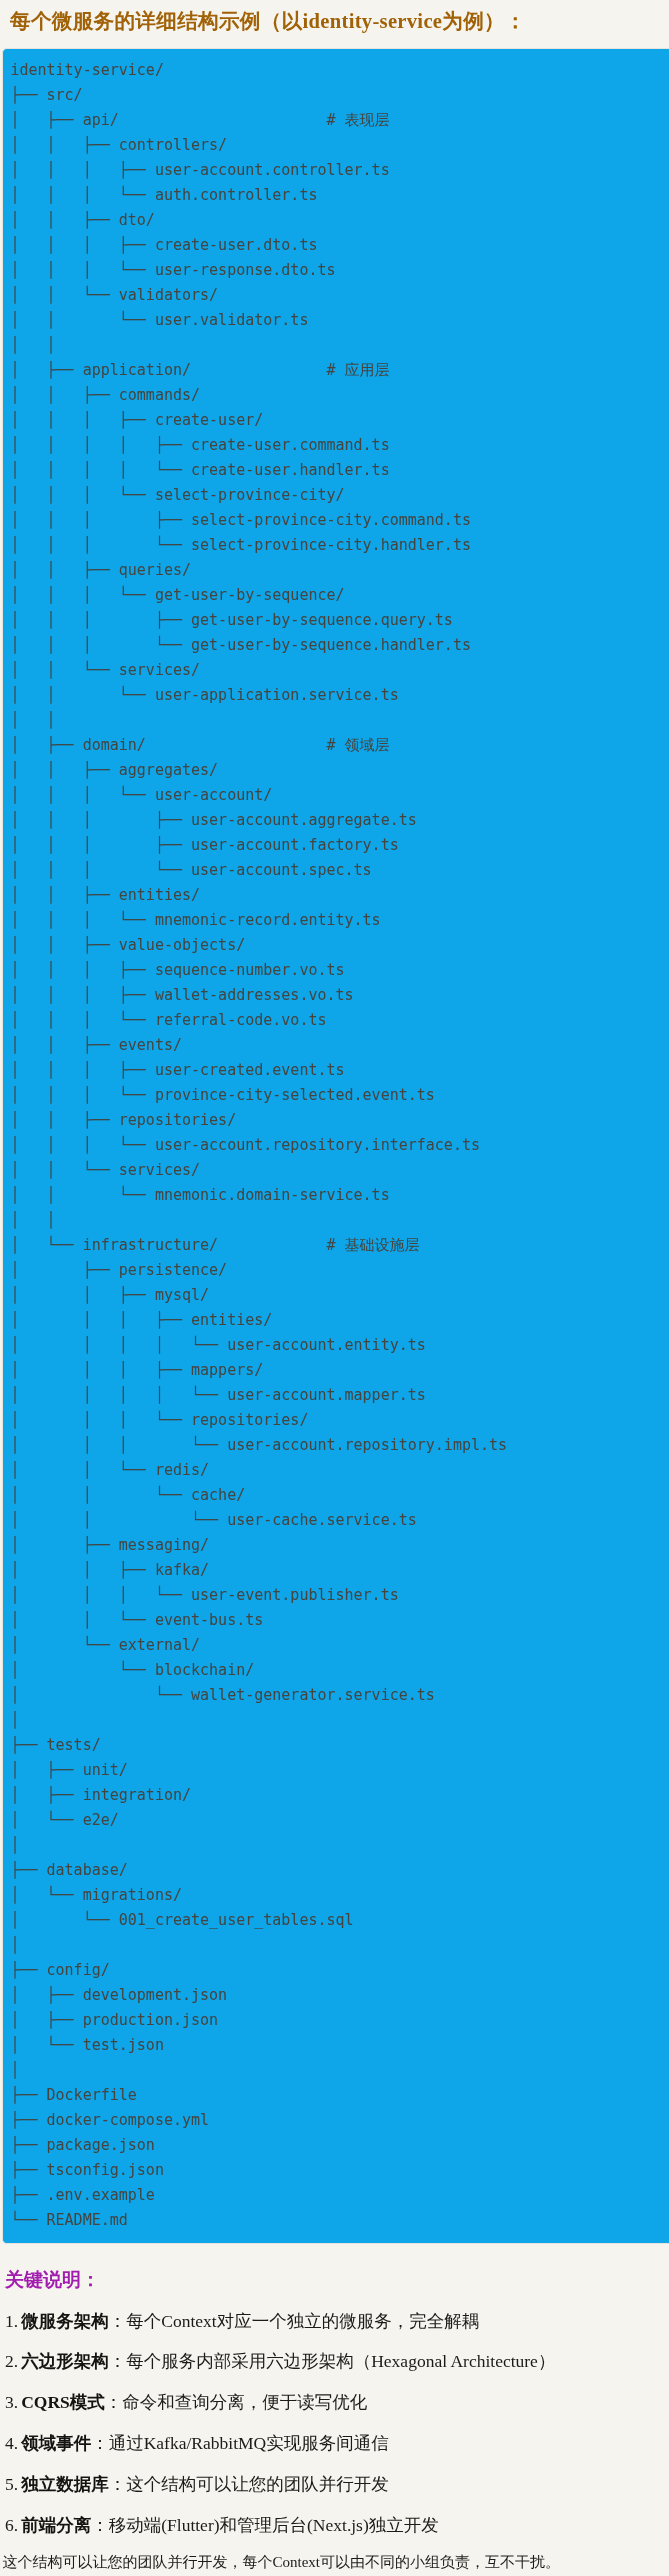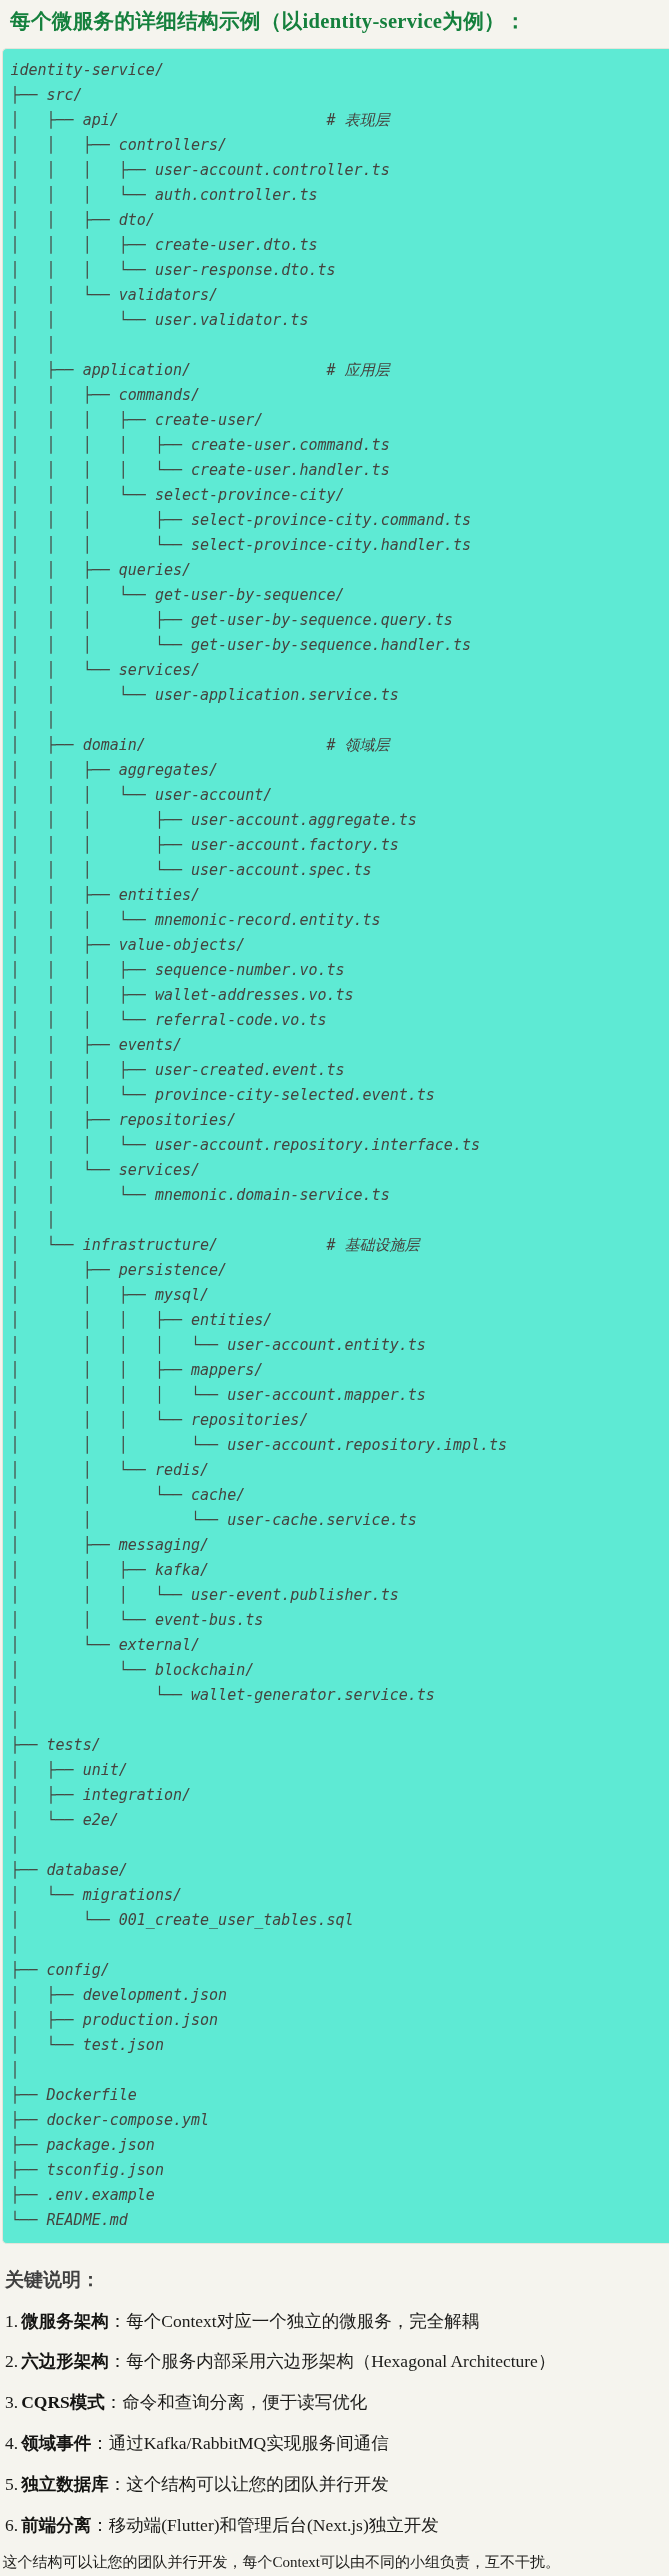--- a/index.html
+++ b/index.html
@@ -10,46 +10,45 @@
     background: #f5f4ee;
     color: #1b1b19;
     font-family: "Liberation Serif", serif;
   }
   .page-title {
     font-size: 20.6px;
     font-weight: bold;
     line-height: 1.3;
     margin: 7.5px 8.8px 0 10px;
     letter-spacing: 0.3px;
-    color: #15803d;
+    color: #a16207;
   }
   .codeblock {
     margin: 13.8px 0 0 1.9px;
-    background: #5eead4;
+    background: #0ea5e9;
     border: 0.6px solid #e6e4da;
     border-right: none;
     border-radius: 5px 0 0 5px;
     padding: 9.4px 0 9.4px 7.5px;
-    font-style: italic;
   }
   .tree {
     margin: 0;
     font-family: "DejaVu Sans Mono", monospace;
     font-size: 15px;
     line-height: 25px;
     color: #45443f;
     white-space: pre;
   }
   .notes { margin: 0; }
   .notes-heading {
     font-size: 19px;
     font-weight: bold;
     line-height: 1.25;
     margin: 24px 0 0 5px;
-    color: #404040;
+    color: #a21caf;
   }
   .note-item {
     font-size: 17.5px;
     line-height: 1.25;
     margin: 19px 0 0 5px;
   }
   .note-item .num { margin-right: 3.1px; }
   .note-item strong { font-weight: bold; color: #141412; }
   .closing {
     font-size: 15px;

